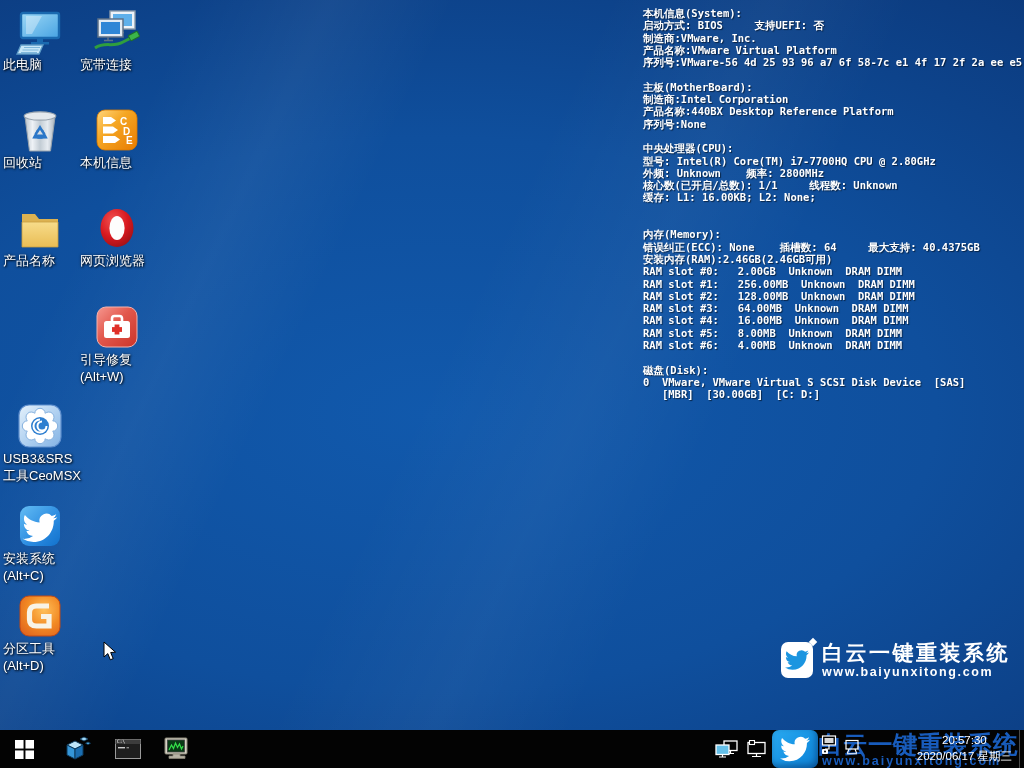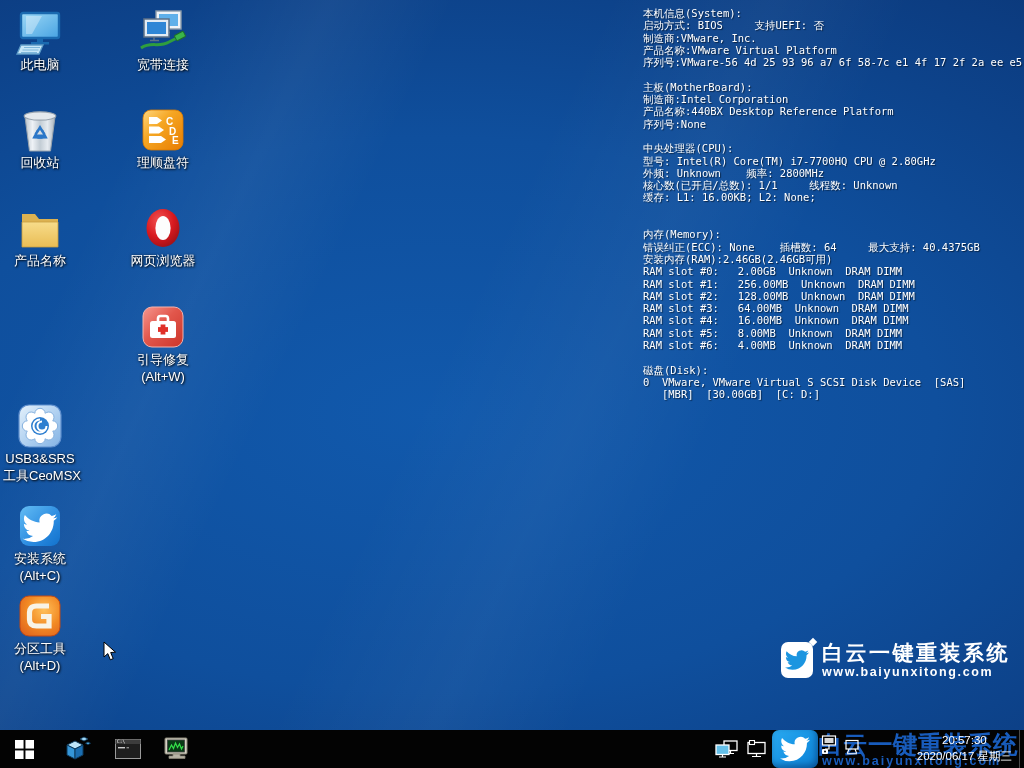--- a/index.html
+++ b/index.html
@@ -11,34 +11,34 @@
     background: radial-gradient(ellipse 130% 95% at 42% 54%,
       #1159ac 0%, #0f4f9d 38%, #0c3d82 68%, #092e66 92%, #082a5e 100%);
   }
   .streaks {
     position:absolute; inset:0;
     background: linear-gradient(115deg, transparent 14%, rgba(255,255,255,.05) 24%,
       transparent 33%, transparent 44%, rgba(255,255,255,.04) 56%, transparent 66%);
   }
 
   
-  .dicon { position:absolute; width:74px; text-align:center; cursor:default; }
+  .dicon { position:absolute; width:74px; text-align:left; cursor:default; }
   .dicon .art { width:48px; height:48px; margin:0 auto; display:block; }
   .dicon .lbl, .dicon .lbl2 {
     color:#fff; font-size:13px; line-height:17px; white-space:nowrap;
     text-shadow:1px 1px 2px rgba(0,0,0,.9), 0 0 3px rgba(0,0,0,.6);
   }
-  .c1 { left:3px; }  .c2 { left:80px;margin-left:46px; }
+  .c1 { left:3px; }  .c2 { left:80px; }
   .r0{top:8px}.r1{top:106px}.r2{top:204px}.r3{top:303px}.r4{top:402px}.r5{top:502px}.r6{top:592px}
 
   
   .sysinfo {
     position:absolute; left:643px; top:7px; color:#fff;
     font-family:"DejaVu Sans Mono", monospace; font-size:10.5px; line-height:12.3px;
-    white-space:pre; text-shadow:1px 1px 1px rgba(0,0,0,.55);
+    white-space:pre; text-shadow:1px 1px 1px rgba(0,0,0,.55);font-weight:bold;
   }
 
   
   .brand { position:absolute; left:781px; top:641px; display:flex; align-items:center; }
   .brand .birdbox {
     position:relative; width:32px; height:36px; background:#fff; border-radius:7px;
     display:flex; align-items:center; justify-content:center; margin-right:9px;
   }
   .brand .sparkle { position:absolute; right:-3px; top:-3px; width:6px; height:6px;
     background:#fff; transform:rotate(45deg); }
@@ -225,21 +225,21 @@
   <div class="dicon c2 r1">
     <svg class="art" viewBox="0 0 48 48">
       <rect x="4" y="4" width="40" height="40" rx="8" fill="url(#gdl)" stroke="#d97a00" stroke-width=".8"></rect>
       <path d="M10 11 h8 l5 3.5 l-5 3.5 h-8 z" fill="#fff"></path>
       <path d="M10 20.5 h10 l5 3.5 l-5 3.5 h-10 z" fill="#fff"></path>
       <path d="M10 30 h12 l5 3.5 l-5 3.5 h-12 z" fill="#fff"></path>
       <text x="27" y="19" font-size="10" font-weight="bold" fill="#fff" font-family="Liberation Sans, sans-serif">C</text>
       <text x="30" y="28.5" font-size="10" font-weight="bold" fill="#fff" font-family="Liberation Sans, sans-serif">D</text>
       <text x="33" y="38" font-size="10" font-weight="bold" fill="#fff" font-family="Liberation Sans, sans-serif">E</text>
     </svg>
-    <div class="lbl">理顺盘符</div>
+    <div class="lbl">本机信息</div>
   </div>
 
   <div class="dicon c2 r3">
     <svg class="art" viewBox="0 0 48 48">
       <rect x="4" y="4" width="40" height="40" rx="9" fill="url(#gbr)" stroke="#f4b3ad" stroke-width="1"></rect>
       <path d="M19 18 v-2.5 q0-2.5 2.5-2.5 h5 q2.5 0 2.5 2.5 V18" fill="none" stroke="#fff" stroke-width="2.6"></path>
       <rect x="11" y="18" width="26" height="17" rx="2.5" fill="#fff"></rect>
       <rect x="21.6" y="21.5" width="4.8" height="10" fill="#e03028"></rect>
       <rect x="19" y="24.1" width="10" height="4.8" fill="#e03028"></rect>
     </svg>

